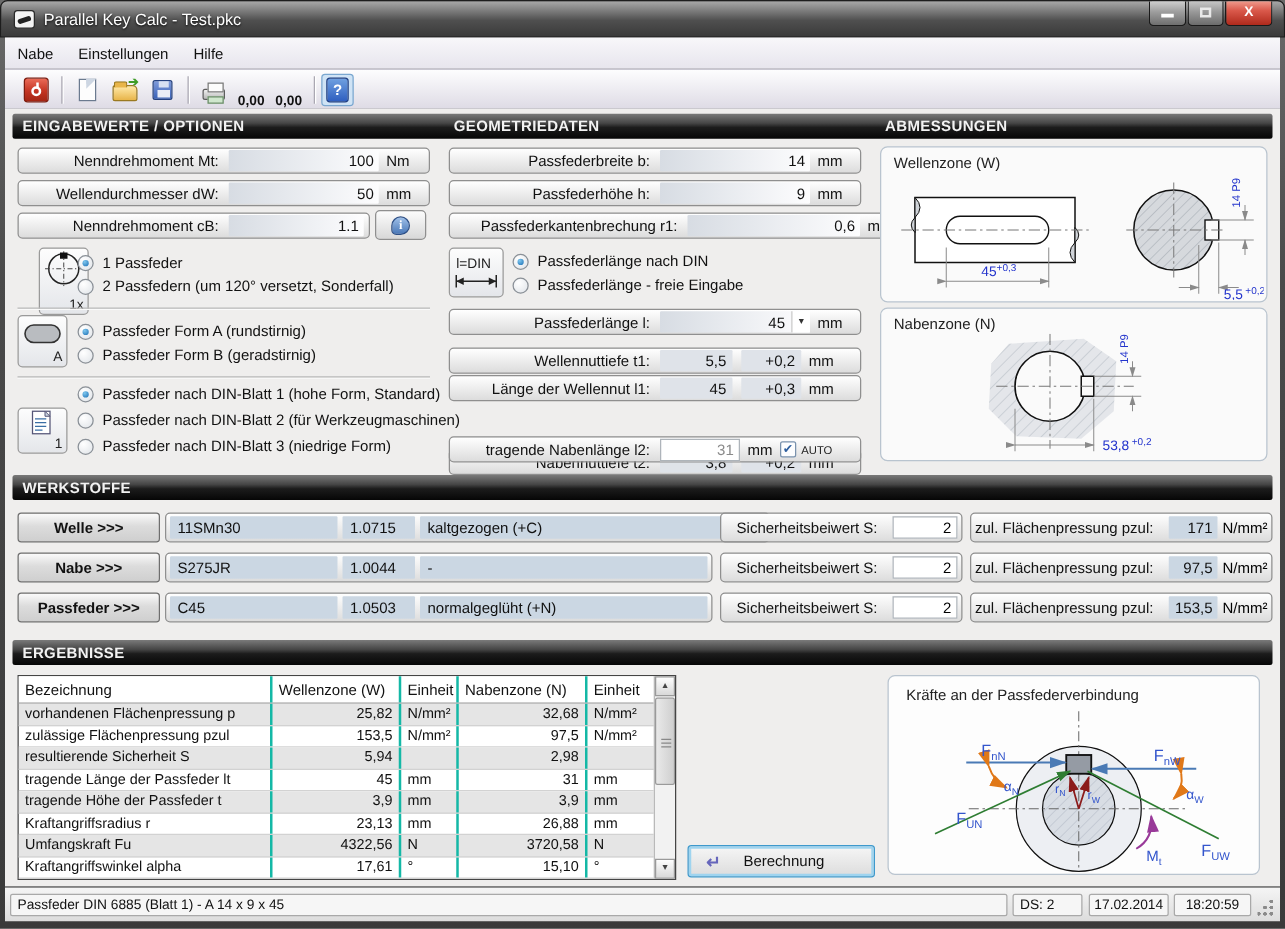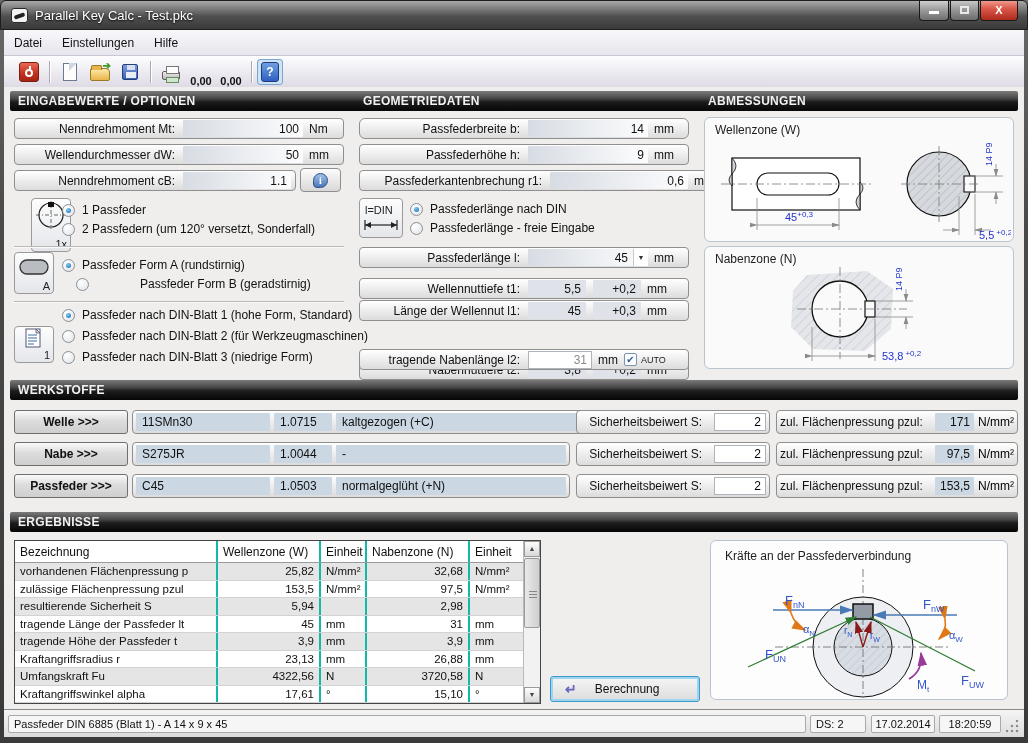--- a/index.html
+++ b/index.html
@@ -136,21 +136,21 @@
     <span class="appicon">
         <i></i>
       </span>
     <span class="title-text">Parallel Key Calc - Test.pkc</span>
     <span class="winbtn minb"><span class="minglyph"></span></span>
     <span class="winbtn maxb"><span class="maxglyph"></span></span>
     <span class="winbtn closeb"><span>X</span></span>
   </div>
 
   <div class="menubar">
-    <span class="menu-item">Datei</span>
+    <span class="menu-item">Nabe</span>
     <span class="menu-item">Einstellungen</span>
     <span class="menu-item">Hilfe</span>
   </div>
 
   <div class="toolbar">
     <span class="tbtn">
         <span class="exitbtn">
           <span class="ring"></span>
           <span class="bar"></span>
         </span>
@@ -237,21 +237,21 @@
     <div class="icobox" style="left:10px;top:165px;width:40px;height:42px;">
       <svg width="38" height="28" viewBox="0 0 38 28">
         <rect x="5" y="7" width="28" height="14" rx="7" fill="#b9bcc0" stroke="#333" stroke-width="1.3"></rect>
       </svg>
       <span class="icocap">A</span>
     </div>
     <div class="optline" style="left:58px;top:171px;">
       <span class="radio on"></span>
       <span>Passfeder Form A (rundstirnig)</span>
     </div>
-    <div class="optline" style="left:72px;top:190px;gap:44px;">
+    <div class="optline" style="left:58px;top:190px;">
       <span class="radio"></span>
       <span>Passfeder Form B (geradstirnig)</span>
     </div>
     <div class="sepline" style="left:10px;top:214px;width:330px;"></div>
 
     <div class="optline" style="left:58px;top:221px;">
       <span class="radio on"></span>
       <span>Passfeder nach DIN-Blatt 1 (hohe Form, Standard)</span>
     </div>
     <div class="optline" style="left:58px;top:242px;">
@@ -267,21 +267,21 @@
         <rect x="11" y="2" width="14" height="18" fill="#fff" stroke="#557" stroke-width="1"></rect>
         <path d="M21 2 l4 4 h-4 z" fill="#cdd6e2" stroke="#557" stroke-width="0.8"></path>
         <line x1="13" y1="8" x2="22" y2="8" stroke="#3a6ea5" stroke-width="1"></line>
         <line x1="13" y1="11" x2="22" y2="11" stroke="#3a6ea5" stroke-width="1"></line>
         <line x1="13" y1="14" x2="22" y2="14" stroke="#3a6ea5" stroke-width="1"></line>
         <line x1="13" y1="17" x2="19" y2="17" stroke="#3a6ea5" stroke-width="1"></line>
       </svg>
       <span class="icocap">1</span>
     </div>
 
-    <div class="inrow" style="left:355px;top:31px;width:330px;border-radius:6px;">
+    <div class="inrow" style="left:355px;top:31px;width:330px;">
       <span class="inlabel">Passfederbreite b:</span>
       <span class="infield">
           <i>14</i>
         </span>
       <span class="inunit">mm</span>
     </div>
     <div class="inrow" style="left:355px;top:57px;width:330px;">
       <span class="inlabel">Passfederhöhe h:</span>
       <span class="infield">
           <i>9</i>

